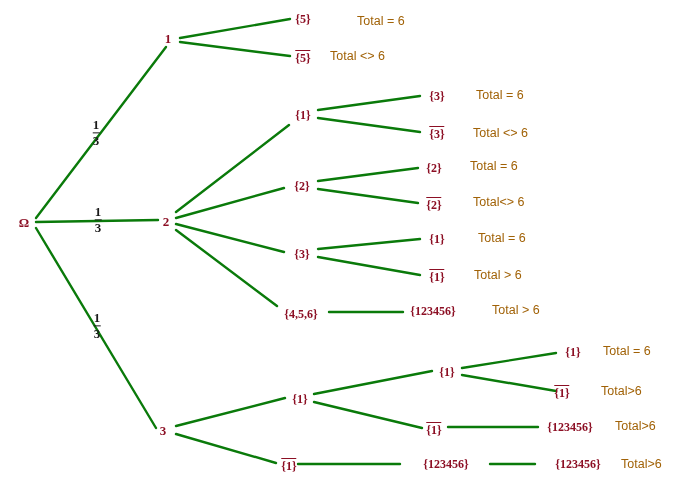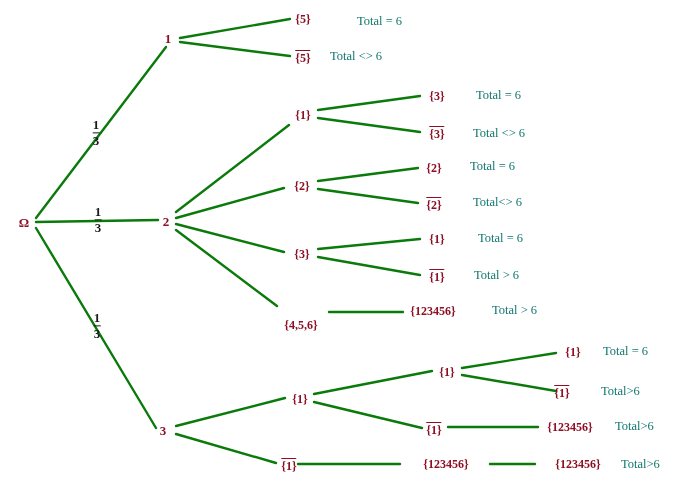--- a/index.html
+++ b/index.html
@@ -36,22 +36,22 @@
   .node.small { font-size: 12px; }
   .node .bar {
     display: block;
     border-top: 1.5px solid #8c0f24;
     height: 0;
     margin-bottom: 1px;
   }
   .node.ov { padding-top: 0px; }
   .label {
     position: absolute;
-    color: #0f766e;
-    font-family: Liberation Serif, serif;
+    color: #a16207;
+    font-family: Liberation Sans, sans-serif;
     font-size: 12.5px;
     white-space: nowrap;
     transform: translate(0, -50%);
     line-height: 1;
   }
   .frac {
     position: absolute;
     color: #1a1a1a;
     font-family: "Liberation Serif", serif;
     font-weight: bold;
@@ -131,21 +131,21 @@
 
   <div class="node small" style="left:303px; top:19px;">{5}</div>
   <div class="node small ov" style="left:303px; top:57px;">
     <span class="bar"></span>
     <span>{5}</span>
   </div>
 
   <div class="node small" style="left:303px; top:115px;">{1}</div>
   <div class="node small" style="left:302px; top:186px;">{2}</div>
   <div class="node small" style="left:302px; top:254px;">{3}</div>
-  <div class="node small" style="left:301px; top:325px;">{4,5,6}</div>
+  <div class="node small" style="left:301px; top:314px;">{4,5,6}</div>
 
   <div class="node small" style="left:300px; top:399px;">{1}</div>
   <div class="node small ov" style="left:289px; top:465px;">
     <span class="bar"></span>
     <span>{1}</span>
   </div>
 
   <div class="node small" style="left:437px; top:96px;">{3}</div>
   <div class="node small ov" style="left:437px; top:133px;">
     <span class="bar"></span>

